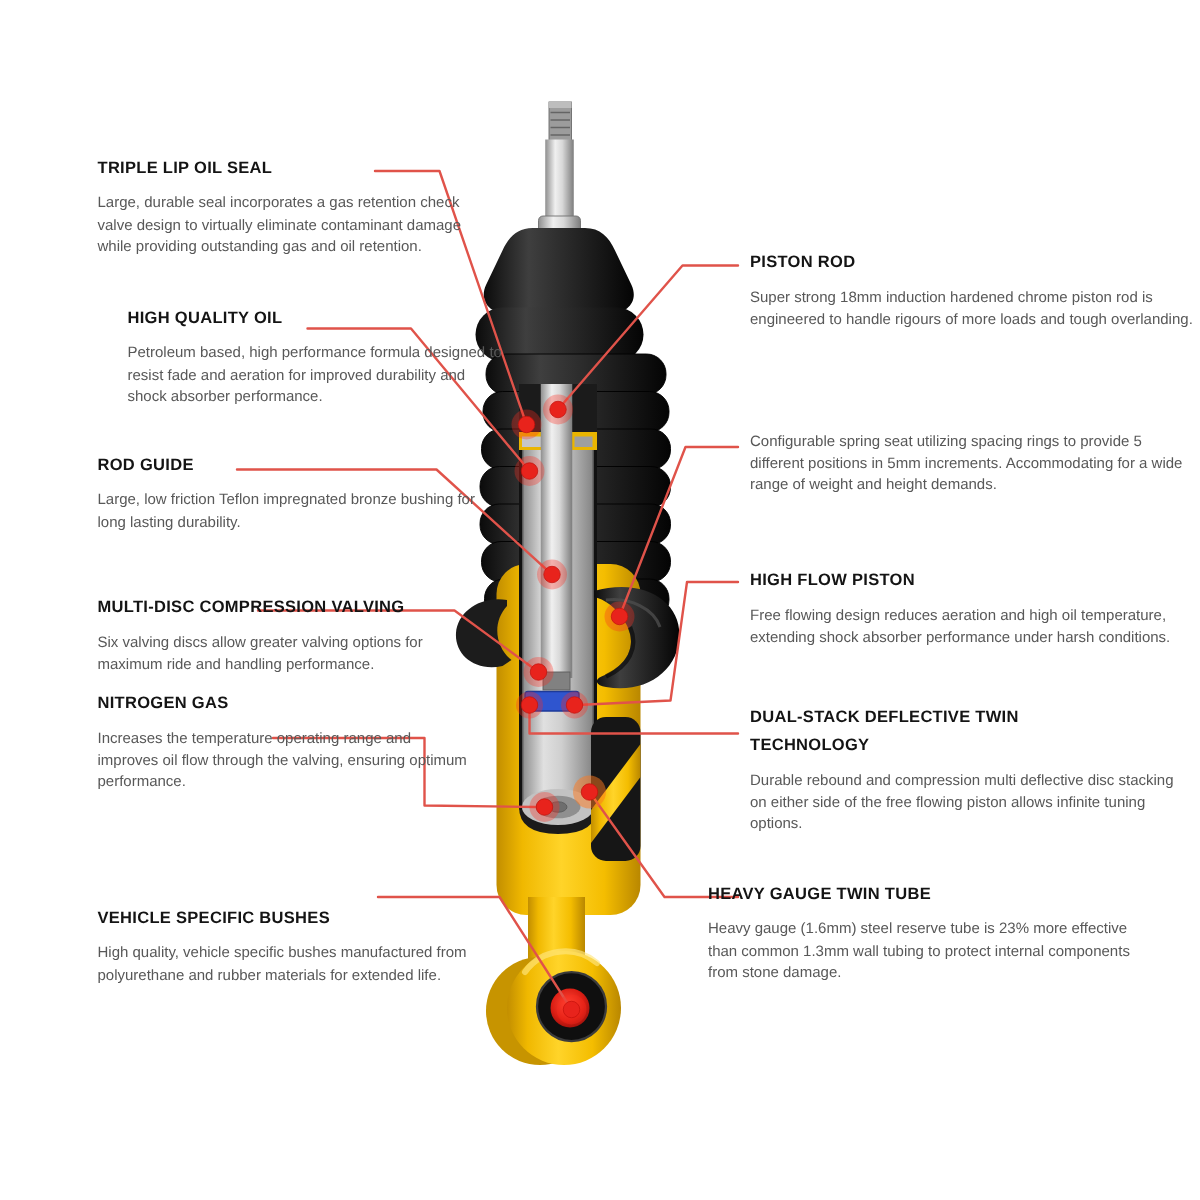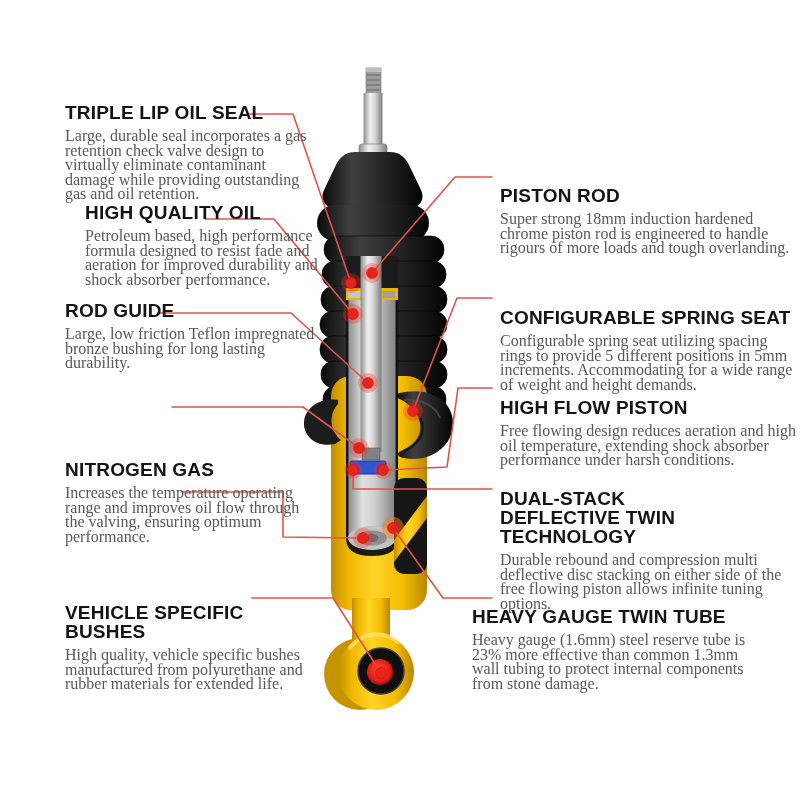--- a/index.html
+++ b/index.html
@@ -3,28 +3,28 @@
 <meta charset="utf-8">
 <style>
   html,body{margin:0;padding:0;background:#ffffff;}
   .canvas{
     position:relative;width:800px;height:800px;background:#ffffff;overflow:hidden;
     font-family:"Liberation Sans",sans-serif;
   }
   .art{position:absolute;left:0;top:0;width:800px;height:800px;}
   .callout{position:absolute;}
   .callout h3{
-    margin:0 0 7px 0;font-size:19px;line-height:19px;font-weight:bold;
+    margin:0 0 7px 0;font-size:11px;line-height:19px;font-weight:bold;
     color:#141414;letter-spacing:.2px;
   }
   .callout p{
-    margin:0;font-size:16px;line-height:14.6px;color:#585858;font-family:Liberation Serif, serif;
+    margin:0;font-size:10px;line-height:14.6px;color:#585858;
   }
   .callout.left{width:252px;}
-  .callout.right{width:296px;margin-top:20px;}
+  .callout.right{width:296px;}
   .t-narrow{max-width:205px;}
   .t-mid{max-width:238px;}
 </style>
 </head>
 <body>
 
 <div class="canvas">
 
   <svg class="art" viewBox="0 0 800 800">
     <defs>
@@ -198,35 +198,38 @@
     <p>Large, durable seal incorporates a gas retention check valve design to virtually eliminate contaminant damage while providing outstanding gas and oil retention.</p>
   </div>
   <div class="callout left" style="left:65px;top:203px;margin-left:20px;">
     <h3>HIGH QUALITY OIL</h3>
     <p>Petroleum based, high performance formula designed to resist fade and aeration for improved durability and shock absorber performance.</p>
   </div>
   <div class="callout left" style="left:65px;top:301px;">
     <h3>ROD GUIDE</h3>
     <p>Large, low friction Teflon impregnated bronze bushing for long lasting durability.</p>
   </div>
+  <div class="callout left" style="left:65px;top:396px;">
+    <h3 class="t-narrow">MULTI-DISC COMPRESSION VALVING</h3>
+    <p>Six valving discs allow greater valving options for maximum ride and handling performance.</p>
+  </div>
   <div class="callout left" style="left:65px;top:460px;">
     <h3>NITROGEN GAS</h3>
     <p>Increases the temperature operating range and improves oil flow through the valving, ensuring optimum performance.</p>
   </div>
   <div class="callout left" style="left:65px;top:587px;margin-top:16px;">
     <h3>VEHICLE SPECIFIC BUSHES</h3>
     <p>High quality, vehicle specific bushes manufactured from polyurethane and rubber materials for extended life.</p>
   </div>
 
   <div class="callout right" style="left:500px;top:166px;">
     <h3>PISTON ROD</h3>
     <p>Super strong 18mm induction hardened chrome piston rod is engineered to handle rigours of more loads and tough overlanding.</p>
   </div>
   <div class="callout right" style="left:500px;top:288px;">
-    <h3>CONFIGURABLE SPRING SEAT</h3>
     <p>Configurable spring seat utilizing spacing rings to provide 5 different positions in 5mm increments. Accommodating for a wide range of weight and height demands.</p>
   </div>
   <div class="callout right" style="left:500px;top:378px;">
     <h3>HIGH FLOW PISTON</h3>
     <p>Free flowing design reduces aeration and high oil temperature, extending shock absorber performance under harsh conditions.</p>
   </div>
   <div class="callout right" style="left:500px;top:469px;">
     <h3 class="t-mid">DUAL-STACK DEFLECTIVE TWIN TECHNOLOGY</h3>
     <p>Durable rebound and compression multi deflective disc stacking on either side of the free flowing piston allows infinite tuning options.</p>
   </div>

